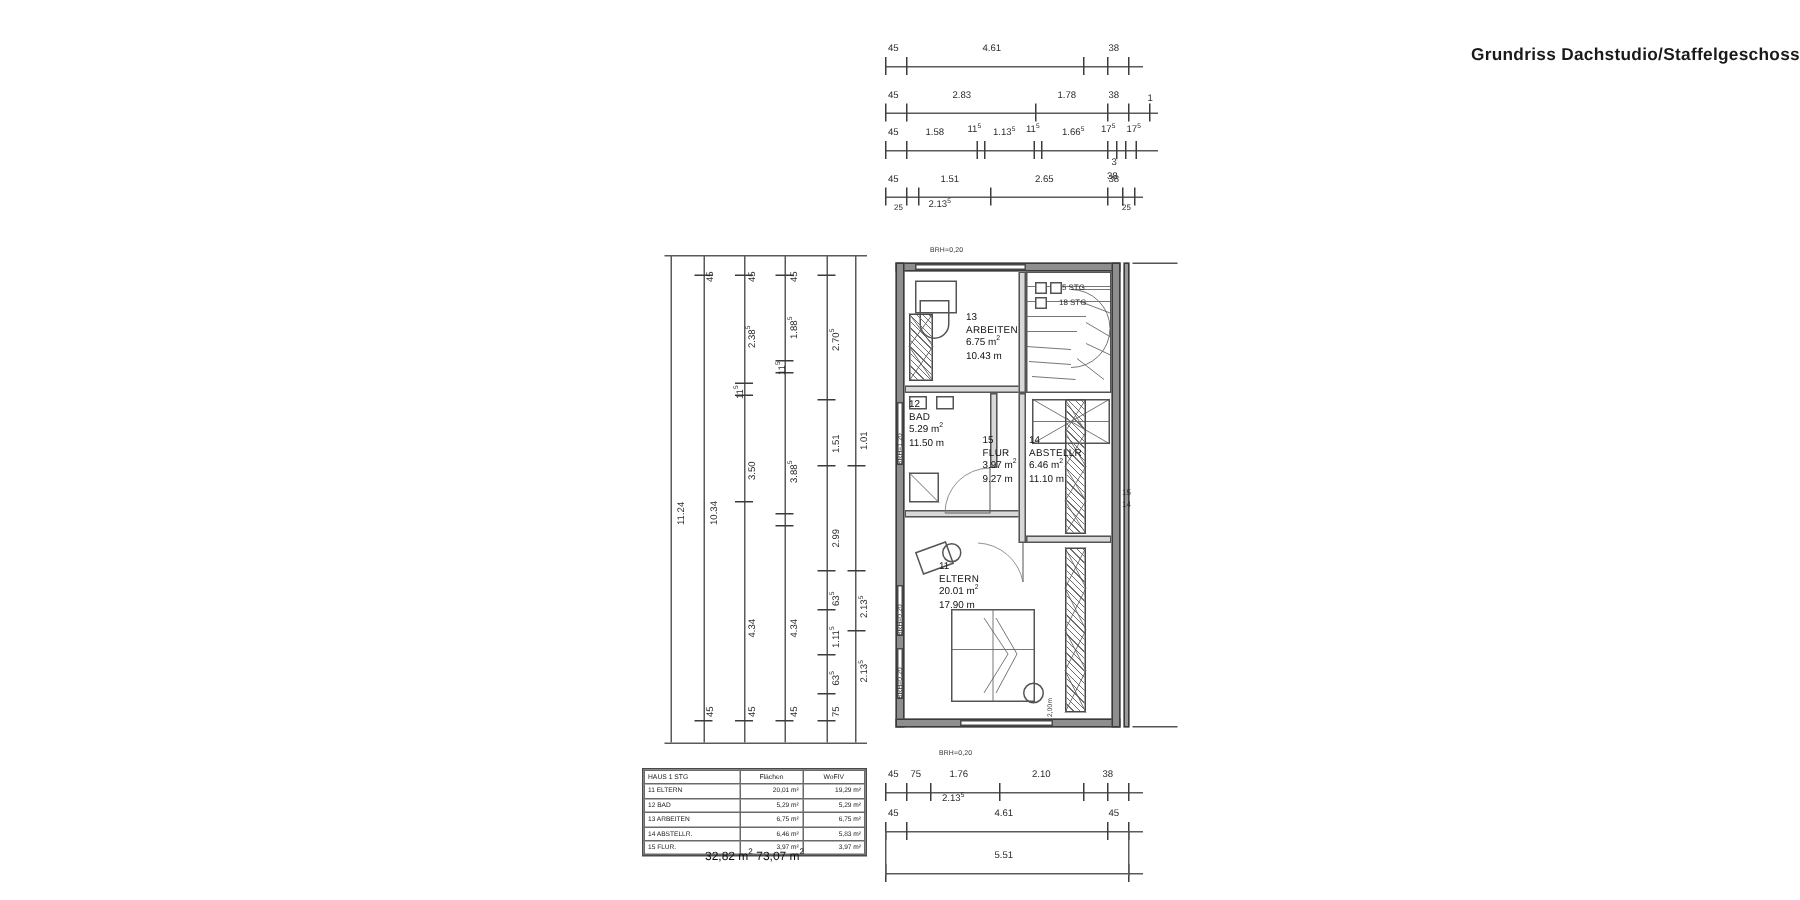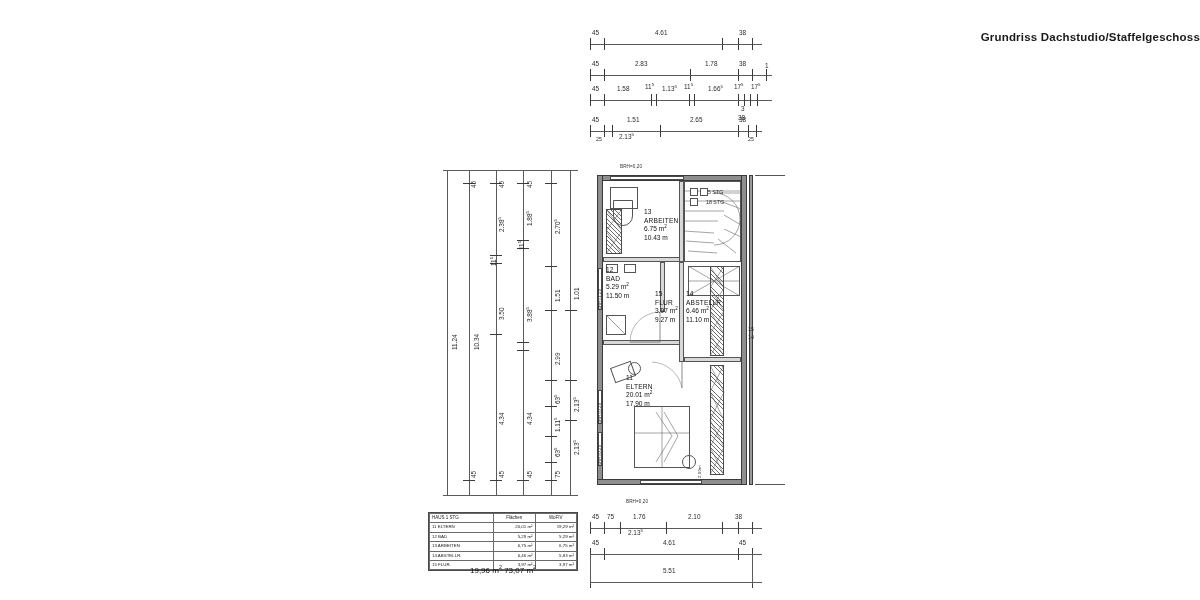--- a/index.html
+++ b/index.html
@@ -432,17 +432,17 @@
         </tr>
         <tr>
           <td class="c1">15 FLUR.</td>
           <td class="c2">3,97 m²</td>
           <td class="c3">3,97 m²</td>
         </tr>
       </tbody>
     </table>
   </div>
   <div class="abs" id="totals">
-    <span><span>19,96 m</span><sup>2</sup></span>
+    <span><span>32,82 m</span><sup>2</sup></span>
     <span><span>73,07 m</span><sup>2</sup></span>
   </div>
 
 </div>
 
 </body></html>

